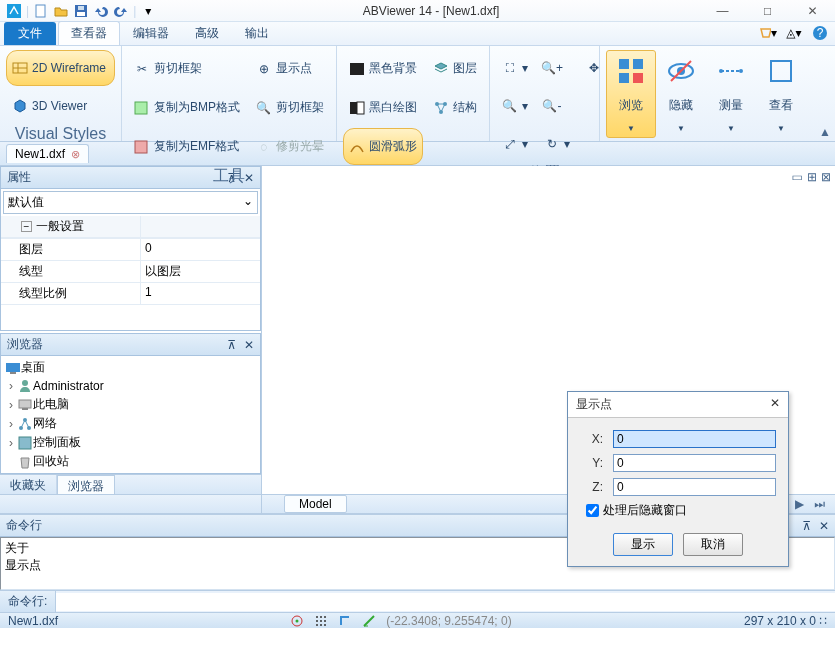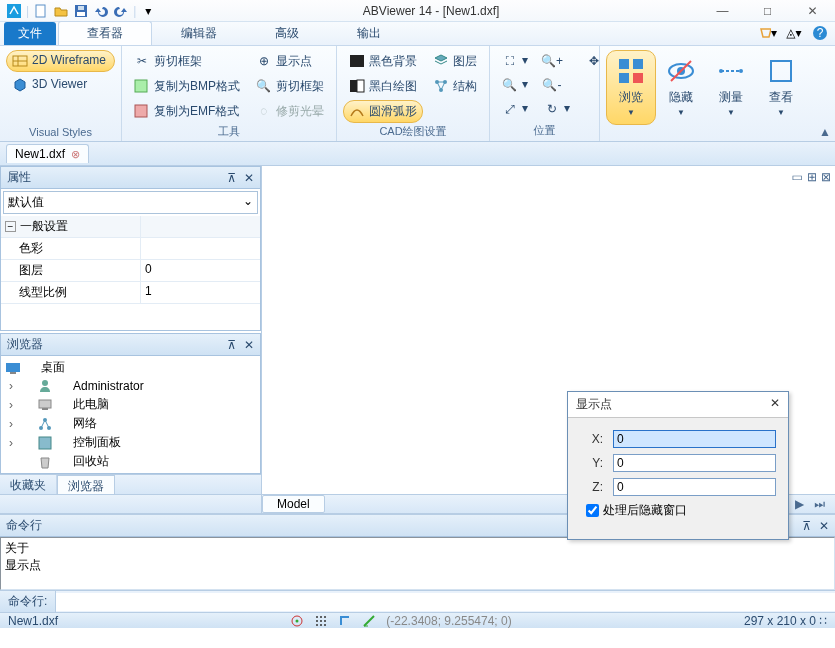--- a/index.html
+++ b/index.html
@@ -9,34 +9,34 @@
 .titlebar { height: 22px; background: linear-gradient(#fdfdfe,#f4f8fc); display:flex; align-items:center; border-bottom:1px solid #d5e3f1; }
 .qat { display:flex; gap:4px; padding:0 6px; align-items:center; }
 .qat-icon { width:16px; height:16px; display:flex; align-items:center; justify-content:center; cursor:pointer; }
 .title-text { flex:1; text-align:center; color:#333; }
 .win-controls { display:flex; gap:0; }
 .win-btn { width:45px; height:22px; display:flex; align-items:center; justify-content:center; color:#555; cursor:pointer; }
 
 
 .ribbon-tabs { height:24px; background:linear-gradient(#f8fbfe,#eaf2fb); display:flex; align-items:flex-end; border-bottom:1px solid #c6d8ec; padding-left:4px; position:relative;}
 .file-tab { background:#1979ca; color:#fff; padding:3px 14px; border-radius:3px 3px 0 0; margin-right:2px; cursor:pointer;}
-.ribbon-tab { padding:3px 28px; color:#2a4a6e; cursor:pointer; border:1px solid transparent; border-bottom:none;}
+.ribbon-tab { padding:3px 12px; color:#2a4a6e; cursor:pointer; border:1px solid transparent; border-bottom:none;}
 .ribbon-tab.active { background:#fdfeff; border-color:#c6d8ec; border-radius:3px 3px 0 0;}
 .ribbon-right { position:absolute; right:6px; top:2px; display:flex; gap:8px; align-items:center;}
 .rr-icon { width:18px; height:18px; cursor:pointer; display:flex; align-items:center; justify-content:center;}
 
 
 .ribbon-body { height:96px; background:linear-gradient(#fafdff,#e8f1fb); border-bottom:1px solid #b7cde4; display:flex; position:relative;}
 .ribbon-group { border-right:1px solid #cadbed; display:flex; flex-direction:column; padding:4px 6px 2px 6px; }
 .ribbon-group-content { flex:1; display:flex; gap:4px; }
-.ribbon-group-label { text-align:center; color:#4a6a8f; font-size:11px; padding:1px 0;}
+.ribbon-group-label { text-align:center; color:#4a6a8f; font-size:16px; padding:1px 0;}
 .rb-col { display:flex; flex-direction:column; gap:2px; }
-.rb-btn { display:flex; align-items:flex-start; gap:4px; padding:2px 5px; border:1px solid transparent; border-radius:11px; cursor:pointer; white-space:nowrap; color:#2a4a6e;}
+.rb-btn { display:flex; align-items:center; gap:4px; padding:9px 5px; border:1px solid transparent; border-radius:11px; cursor:pointer; white-space:nowrap; color:#2a4a6e;}
 .rb-btn.selected { background:linear-gradient(#fff2c8,#ffd767); border-color:#e8b84a;}
-.rb-big-btn { display:flex; flex-direction:column; align-items:center; gap:2px; padding:4px 8px; border:1px solid transparent; border-radius:10px; cursor:pointer; color:#2a4a6e; min-width:48px;}
+.rb-big-btn { display:flex; flex-direction:column; align-items:center; gap:10px; padding:4px 8px; border:1px solid transparent; border-radius:3px; cursor:pointer; color:#2a4a6e; min-width:48px;}
 .rb-big-btn .big-icon { width:32px; height:32px; display:flex; align-items:center; justify-content:center;}
 .rb-big-btn.selected { background:linear-gradient(#fff2c8,#ffd767); border-color:#e8b84a;}
 .rb-icon { width:16px; height:16px; display:flex; align-items:center; justify-content:center; flex-shrink:0;}
 .ribbon-collapse { position:absolute; right:4px; bottom:2px; cursor:pointer; color:#4a6a8f;}
 
 
 .doc-tabs { height:24px; background:linear-gradient(#e9f2fb,#d7e7f7); border-bottom:1px solid #b7cde4; display:flex; align-items:center; padding:0 6px;}
 .doc-tab { background:#fafdff; border:1px solid #b7cde4; border-bottom:none; padding:2px 8px; border-radius:3px 3px 0 0; display:flex; gap:6px; align-items:center; cursor:pointer;}
 .doc-tab-close { color:#c77; cursor:pointer; font-size:11px;}
 
@@ -48,27 +48,27 @@
 .panel { border:1px solid #a8c3df; display:flex; flex-direction:column;}
 .panel-hdr { background:linear-gradient(#e5f0fa,#cfe2f4); padding:2px 6px; display:flex; align-items:center; gap:4px; color:#2a4a6e; border-bottom:1px solid #a8c3df;}
 .panel-hdr .pin { margin-left:auto; cursor:pointer;}
 .panel-hdr .x { cursor:pointer; margin-left:4px;}
 .prop-panel { flex:0 0 165px; }
 .prop-dropdown { border:1px solid #abc3db; padding:2px 4px; margin:2px; display:flex; justify-content:space-between; background:#fff; cursor:pointer;}
 .prop-grid { flex:1; overflow:auto; background:#fff; }
 .prop-row { display:flex; border-bottom:1px solid #e3ecf5;}
 .prop-row.section { background:#f3f7fb;}
 .prop-cell-l { width:140px; padding:2px 4px 2px 18px; border-right:1px solid #e3ecf5;}
-.prop-cell-l.hdr { padding-left:4px;}
+.prop-cell-l.hdr { padding-left:20px;}
 .prop-cell-r { flex:1; padding:2px 4px;}
 .tree-toggle{ display:inline-block; width:11px; height:11px; border:1px solid #999; text-align:center; line-height:9px; font-size:10px; margin-right:4px; cursor:pointer;}
 
 .browser-panel { flex:1; margin-top:2px;}
 .tree { background:#fff; flex:1; overflow:auto; padding:2px 0;}
-.tree-node { display:flex; align-items:center; gap:20px; padding:1px 4px; cursor:pointer;}
+.tree-node { display:flex; align-items:center; gap:0; padding:1px 4px; cursor:pointer;}
 .tree-icon { width:16px; height:16px; display:flex; align-items:center; justify-content:center;}
 .tree-exp { width:12px; text-align:center; color:#666; cursor:pointer;}
 
 
 .left-tabs { height:20px; background:linear-gradient(#e9f2fb,#d7e7f7); display:flex; border-top:1px solid #b7cde4;}
 .left-tab { padding:2px 10px; cursor:pointer; color:#2a4a6e; border-right:1px solid #c6d8ec;}
 .left-tab.active { background:#fafdff; border-top:1px solid #b7cde4; border-left:1px solid #b7cde4; border-right:1px solid #b7cde4;}
 
 
 .canvas-area { flex:1; background:#fff; position:relative;}
@@ -86,21 +86,21 @@
 .dlg-input{flex:1; border:1px solid #7a9ec7; padding:1px 3px; background:#fff; height:18px;}
 .dlg-input.focus{border-color:#2a72c9; background:#cfe6ff;}
 .dlg-check{display:flex; align-items:center; gap:4px; margin:6px 0 10px 6px;}
 .dlg-btns{display:flex; gap:10px; justify-content:center; padding-top:4px; border-top:0;}
 .dlg-btn{border:1px solid #8a8a8a; background:linear-gradient(#fdfdfd,#e4e4e4); padding:2px 0; width:60px; text-align:center; cursor:pointer; border-radius:2px;}
 .dlg-btn.primary{border-color:#3b84d8;}
 
 
 .model-row { height:20px; background:linear-gradient(#e9f2fb,#d7e7f7); display:flex; align-items:center; border-top:1px solid #b7cde4; border-bottom:1px solid #b7cde4;}
 .model-left-spacer{width:262px; border-right:1px solid #b7cde4; height:100%;}
-.model-tab { background:#fafdff; border:1px solid #b7cde4; padding:1px 14px; margin-left:0; cursor:pointer; border-radius:2px;}
+.model-tab { background:#fafdff; border:1px solid #b7cde4; padding:1px 14px; margin-left:22px; cursor:pointer; border-radius:2px;}
 .model-scroll { margin-left:auto; display:flex; gap:2px; padding-right:6px;}
 .model-scroll span{cursor:pointer; color:#4a6a8f; padding:0 4px;}
 
 
 .cmd-panel { height:98px; display:flex; flex-direction:column; border-top:1px solid #b7cde4;}
 .cmd-panel .panel-hdr{}
 .cmd-log { flex:1; background:#fff; border:1px inset #d4e2f0; margin:0; padding:2px 4px; overflow:auto;}
 .cmd-line{display:flex; align-items:center; border-top:1px solid #b7cde4; background:#eaf2fb;}
 .cmd-label{padding:2px 8px; color:#2a4a6e; border-right:1px solid #b7cde4; background:linear-gradient(#e5f0fa,#cfe2f4);}
 .cmd-input{flex:1; border:none; background:#fff; padding:2px 4px; outline:none;}
@@ -408,25 +408,28 @@
       <div class="prop-dropdown">
         <span>默认值</span>
           <span>⌄</span>
       </div>
       <div class="prop-grid">
         <div class="prop-row section">
           <div class="prop-cell-l hdr"><span class="tree-toggle">−</span><span>一般设置</span></div>
           <div class="prop-cell-r"></div>
         </div>
         <div class="prop-row">
-            <div class="prop-cell-l">色彩</div>
           </div>
         <div class="prop-row">
             <div class="prop-cell-l">图层</div>
             <div class="prop-cell-r">0</div>
+          </div>
+        <div class="prop-row">
+            <div class="prop-cell-l">线型</div>
+            <div class="prop-cell-r">以图层</div>
           </div>
         <div class="prop-row">
             <div class="prop-cell-l">线型比例</div>
             <div class="prop-cell-r">1</div>
           </div>
       </div>
     </div>
 
     <div class="panel browser-panel">
       <div class="panel-hdr">
@@ -524,20 +527,24 @@
             <input class="dlg-input" value="0" style="">
           </div>
         <div class="dlg-row">
             <span class="dlg-lbl">Z:</span>
             <input class="dlg-input" value="0" style="">
           </div>
         <div class="dlg-check">
             <input type="checkbox" checked="" style="">
             <span>处理后隐藏窗口</span>
           </div>
+        <div class="dlg-btns">
+          <div class="dlg-btn primary">显示</div>
+          <div class="dlg-btn">取消</div>
+        </div>
       </div>
     </div>
   </div>
 </div>
 
 <div class="model-row">
   <div class="model-left-spacer"></div>
   <div class="model-tab">Model</div>
   <div class="model-scroll">
     <span>⏮</span>

